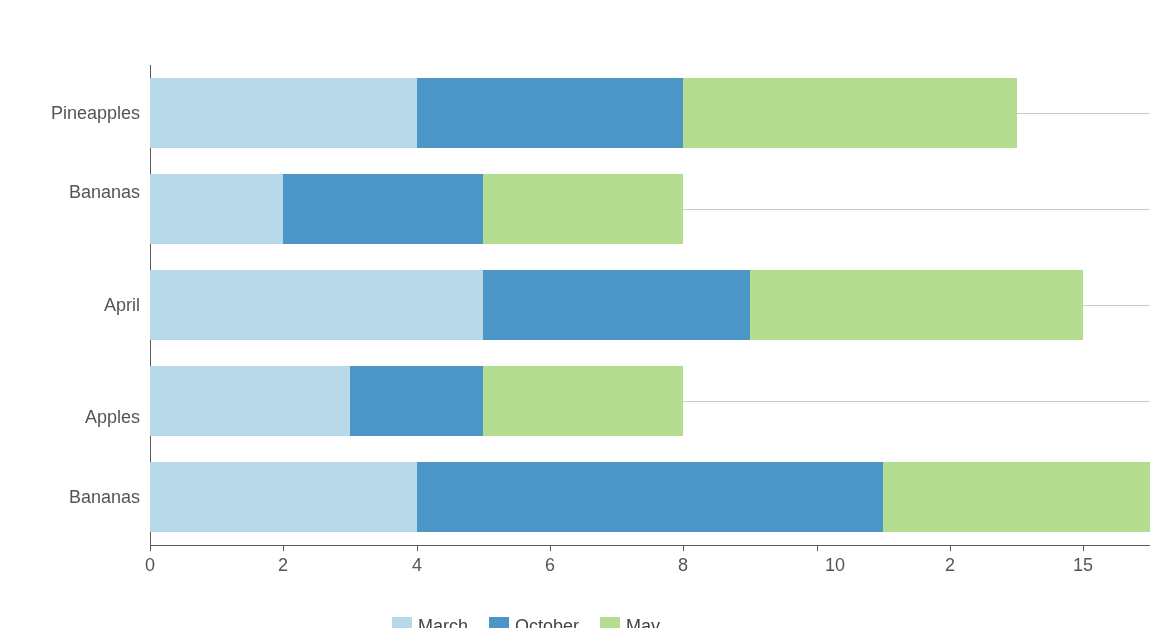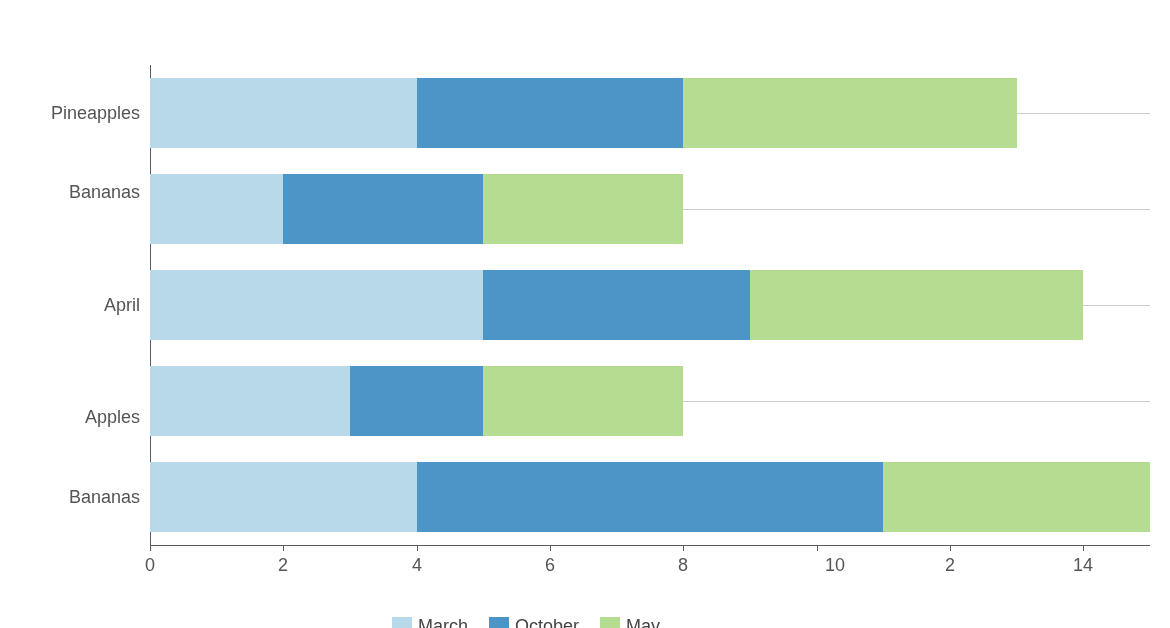--- a/index.html
+++ b/index.html
@@ -124,21 +124,21 @@
   <div class="ytick-label" style="top:417px">Apples</div>
   <div class="ytick-label" style="top:497px">Bananas</div>
 
   <div class="xtick-label" style="left:150px">0</div>
   <div class="xtick-label" style="left:283px">2</div>
   <div class="xtick-label" style="left:417px">4</div>
   <div class="xtick-label" style="left:550px">6</div>
   <div class="xtick-label" style="left:683px">8</div>
   <div class="xtick-label" style="left:835px">10</div>
   <div class="xtick-label" style="left:950px">2</div>
-  <div class="xtick-label" style="left:1083px">14</div>
+  <div class="xtick-label" style="left:1083px">15</div>
 
   <div class="legend">
     <span class="legend-item">
       <span class="legend-swatch" id="sw0" style="background: rgb(183, 217, 233);"></span>
       <span>March</span>
     </span>
     <span class="legend-item">
       <span class="legend-swatch" id="sw1" style="background: rgb(75, 150, 199);"></span>
       <span>October</span>
     </span>

